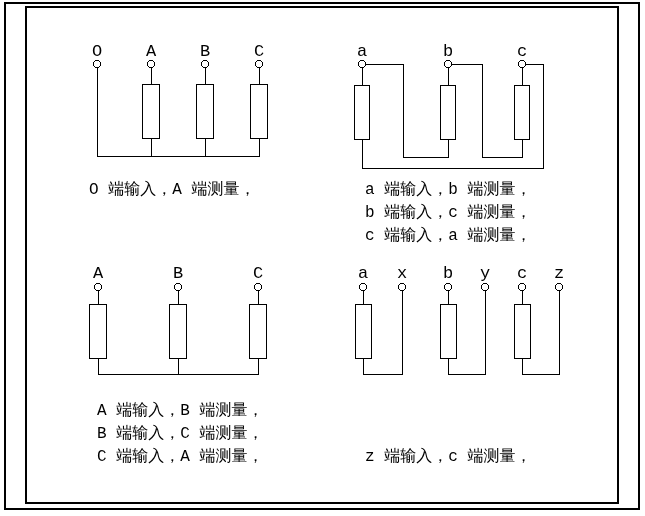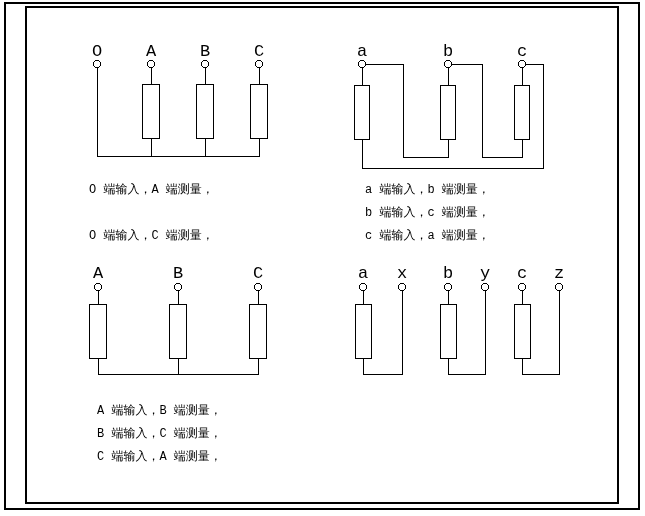--- a/index.html
+++ b/index.html
@@ -12,21 +12,21 @@
   .frame.outer{left:4px;top:2px;width:636px;height:508px;}
   .frame.inner{left:25px;top:6px;width:594px;height:498px;}
   svg.wires{position:absolute;left:0;top:0;}
   svg.wires path, svg.wires rect{fill:none;stroke:#000;stroke-width:1;}
   svg.wires circle{fill:#fff;stroke:#000;stroke-width:1;}
   .tlabel{
     position:absolute;transform:translateX(-50%);
     font-size:17px;line-height:16px;white-space:pre;
   }
   .cap{
-    position:absolute;font-size:12px;line-height:16px;white-space:pre;
+    position:absolute;font-size:16px;line-height:16px;white-space:pre;
     letter-spacing:0;
   }
 </style>
 </head>
 <body>
 
 <div class="canvas">
 
   <div class="frame outer"></div>
   <div class="frame inner"></div>
@@ -115,24 +115,24 @@
   <span class="tlabel" style="left:258px;top:266px">C</span>
 
   <span class="tlabel" style="left:363px;top:266px">a</span>
   <span class="tlabel" style="left:402px;top:266px">x</span>
   <span class="tlabel" style="left:448px;top:266px">b</span>
   <span class="tlabel" style="left:485px;top:266px">y</span>
   <span class="tlabel" style="left:522px;top:266px">c</span>
   <span class="tlabel" style="left:559px;top:266px">z</span>
 
   <div class="cap" style="left:89px;top:182px">O 端输入，A 端测量，</div>
-  <div class="cap" style="left:89px;top:228px">O 端输入，C 端测量，</div>
 
   <div class="cap" style="left:365px;top:182px">a 端输入，b 端测量，</div>
   <div class="cap" style="left:365px;top:205px">b 端输入，c 端测量，</div>
   <div class="cap" style="left:365px;top:228px">c 端输入，a 端测量，</div>
 
   <div class="cap" style="left:97px;top:403px">A 端输入，B 端测量，</div>
   <div class="cap" style="left:97px;top:426px">B 端输入，C 端测量，</div>
   <div class="cap" style="left:97px;top:449px">C 端输入，A 端测量，</div>
 
+  <div class="cap" style="left:365px;top:449px">z 端输入，c 端测量，</div>
 
 </div>
 
 </body></html>

